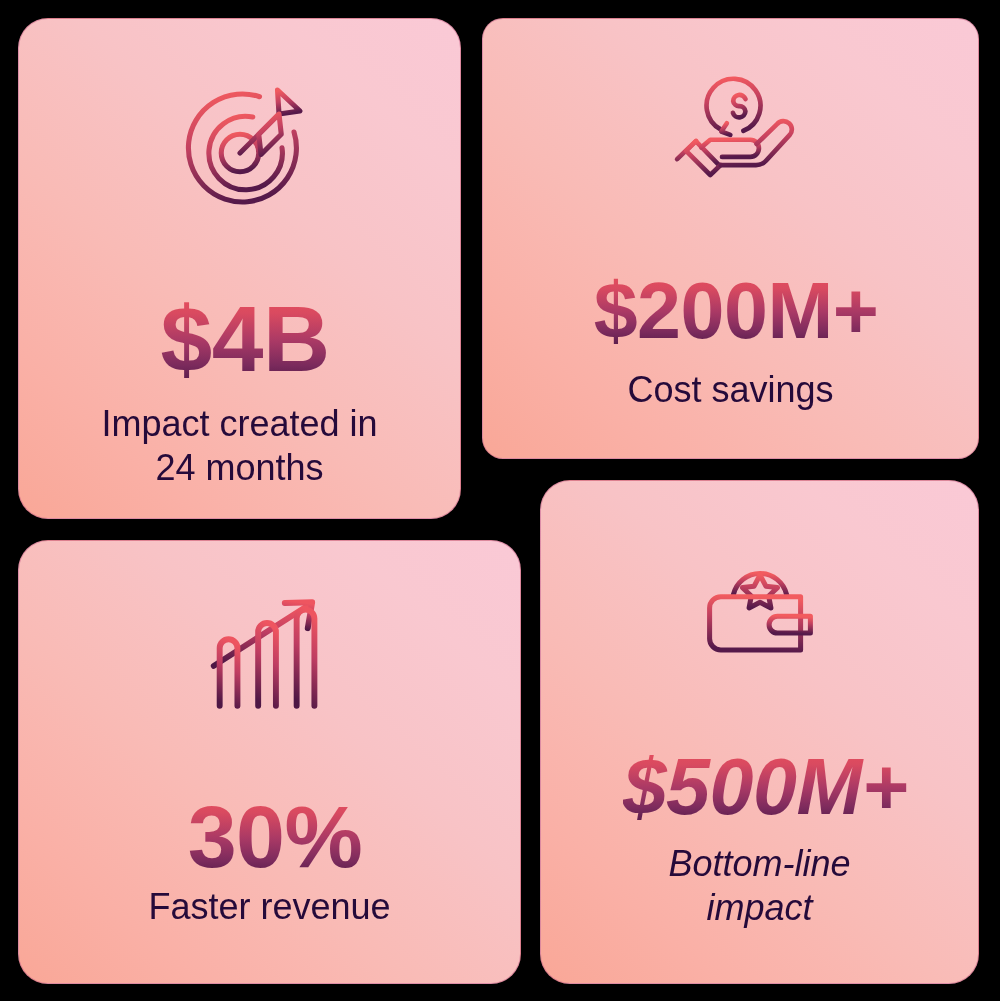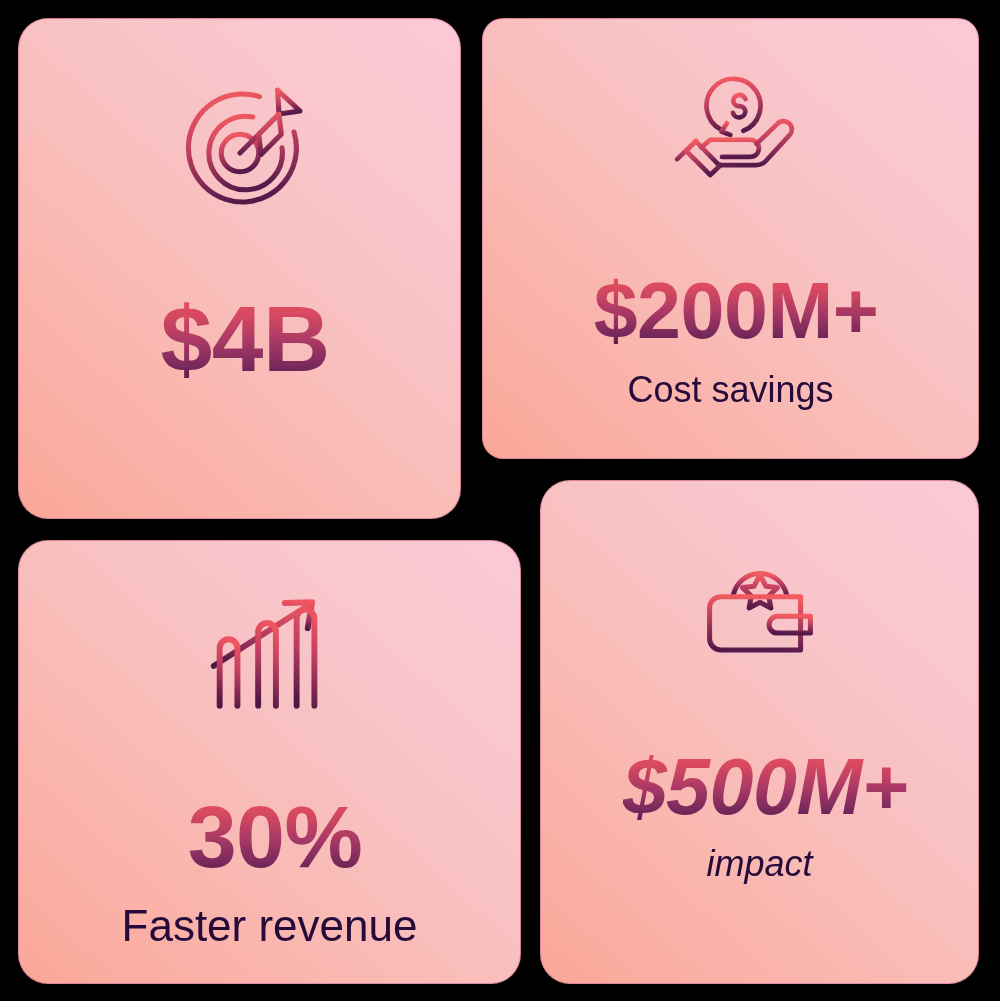--- a/index.html
+++ b/index.html
@@ -91,21 +91,21 @@
   
   #card-1 .metric-value   { font-size: 93px; margin-top: 68px; }
   #card-1 .metric-caption { font-size: 36px; margin-top: 16px; }
   #card-1 .icon-wrap      { margin-top: 56px; }
 
   #card-2 .metric-value   { font-size: 79px; margin-top: 64px; }
   #card-2 .metric-caption { font-size: 36px; margin-top: 18px; }
   #card-2 .icon-wrap      { margin-top: 48px; }
 
   #card-3 .metric-value   { font-size: 88px; margin-top: 62px; }
-  #card-3 .metric-caption { font-size: 44px; margin-top: 18px; }
+  #card-3 .metric-caption { font-size: 36px; margin-top: 4px; }
   #card-3 .icon-wrap      { margin-top: 42px; }
 
   #card-4 .metric-value   { font-size: 79px; margin-top: 74px; }
   #card-4 .metric-caption { font-size: 36px; margin-top: 16px; }
   #card-4 .icon-wrap      { margin-top: 52px; }
 </style>
 </head>
 <body>
 
 <div id="stage">
@@ -127,20 +127,24 @@
           <circle cx="50" cy="52" r="12.5"></circle>
           <path d="M50 52 L76 26"></path>
           <path d="M76 26 L75 10 L90 24 L76 26 Z"></path>
           <path d="M76 26 L62.5 39.5 L64 53 L77.5 39.5 Z"></path>
         </g>
       </svg>
     </div>
 
     <div class="metric-value">$4B</div>
 
+    <div class="metric-caption">
+      <div>Impact created in</div>
+      <div>24 months</div>
+    </div>
   </div>
 
   <div class="card" id="card-2">
 
     <div class="icon-wrap">
       <svg width="152" height="140" viewBox="0 0 110 100" aria-hidden="true">
         <defs>
           <linearGradient id="g-hand" x1="0.35" y1="0" x2="0.5" y2="1">
             <stop offset="0%" stop-color="#F25A60"></stop>
             <stop offset="40%" stop-color="#C6415F"></stop>
@@ -230,17 +234,18 @@
 
           <path d="M62.5 59.5 L86 59.5 L86 71.5 L62.5 71.5 A6 6 0 0 1 62.5 59.5 Z"></path>
           <path d="M68.5 65.5 L72.5 65.5"></path>
         </g>
       </svg>
     </div>
 
     <div class="metric-value">$500M+</div>
 
     <div class="metric-caption">
+      <div>Bottom-line</div>
       <div>impact</div>
     </div>
   </div>
 
 </div>
 
 </body></html>

